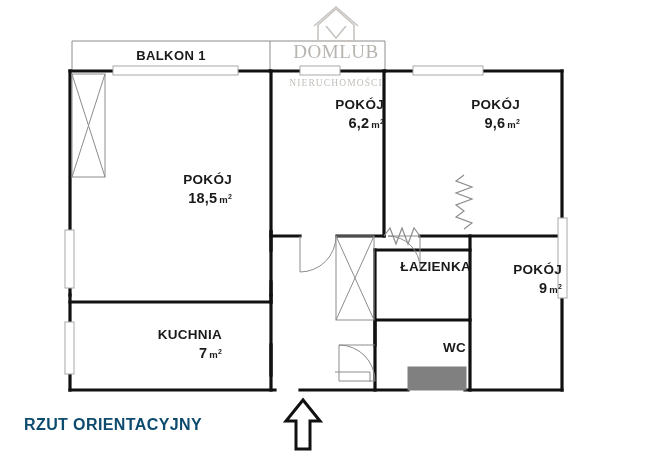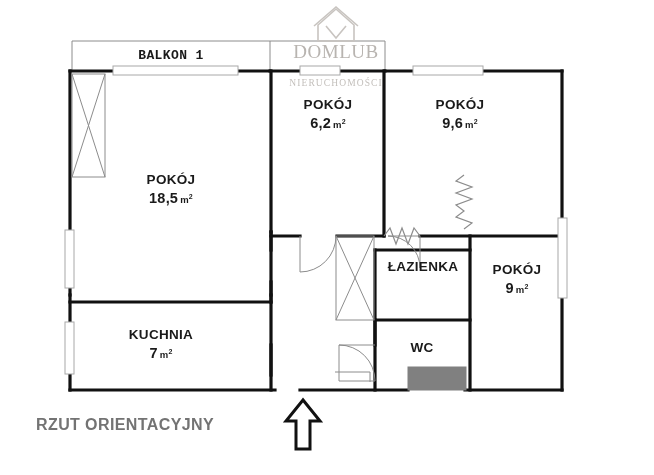--- a/index.html
+++ b/index.html
@@ -20,21 +20,21 @@
   #plan-svg {
     position: absolute;
     left: 0;
     top: 0;
     width: 654px;
     height: 475px;
     display: block;
   }
   .room-label {
     position: absolute;
-    text-align: center;
+    text-align: right;
     color: #1a1a1a;
     font-weight: bold;
     line-height: 1.18;
     white-space: nowrap;
     pointer-events: none;
   }
   .room-name {
     display: block;
     font-size: 13.5px;
     letter-spacing: 0.3px;
@@ -60,25 +60,25 @@
     font-size: 13px;
     font-weight: bold;
     color: #1a1a1a;
     letter-spacing: 0.4px;
     white-space: nowrap;
     text-align: center;
     pointer-events: none;
   }
   #orientation-caption {
     position: absolute;
-    left: 36px;
+    left: 24px;
     top: 416px;
     font-size: 16px;
     font-weight: bold;
-    color: #737373;
+    color: #0c4a6e;
     letter-spacing: 0.4px;
     white-space: nowrap;
   }
   #watermark {
     position: absolute;
     left: 281px;
     top: 4px;
     width: 110px;
     height: 72px;
     pointer-events: none;
@@ -249,21 +249,21 @@
       <path d="M55 5 L37 21 L37 37 L73 37 L73 21 Z" fill="none" stroke="#c8c4c0" stroke-width="1.6"></path>
       <path d="M33 22 L55 3 L77 22" fill="none" stroke="#c8c4c0" stroke-width="1.6"></path>
       <path d="M45 22 L55 34 L65 22" fill="none" stroke="#c8c4c0" stroke-width="1.6"></path>
     </svg>
     <div id="watermark-text">
       <span id="watermark-brand">DOMLUB</span>
       <span id="watermark-sub">NIERUCHOMOŚCI</span>
     </div>
   </div>
 
-  <div class="balcony-label" style="left:72px; top:48px; width:198px;font-family:Liberation Mono, monospace;">BALKON 1</div>
+  <div class="balcony-label" style="left:72px; top:48px; width:198px;">BALKON 1</div>
 
   <div class="room-label" style="left:110px; top:172px; width:122px;">
     <span class="room-name">POKÓJ</span>
     <span class="room-area"><span>18,5</span><span class="unit"><span>m</span><sup>2</sup></span></span>
   </div>
 
   <div class="room-label" style="left:272px; top:97px; width:112px;">
     <span class="room-name">POKÓJ</span>
     <span class="room-area"><span>6,2</span><span class="unit"><span>m</span><sup>2</sup></span></span>
   </div>

